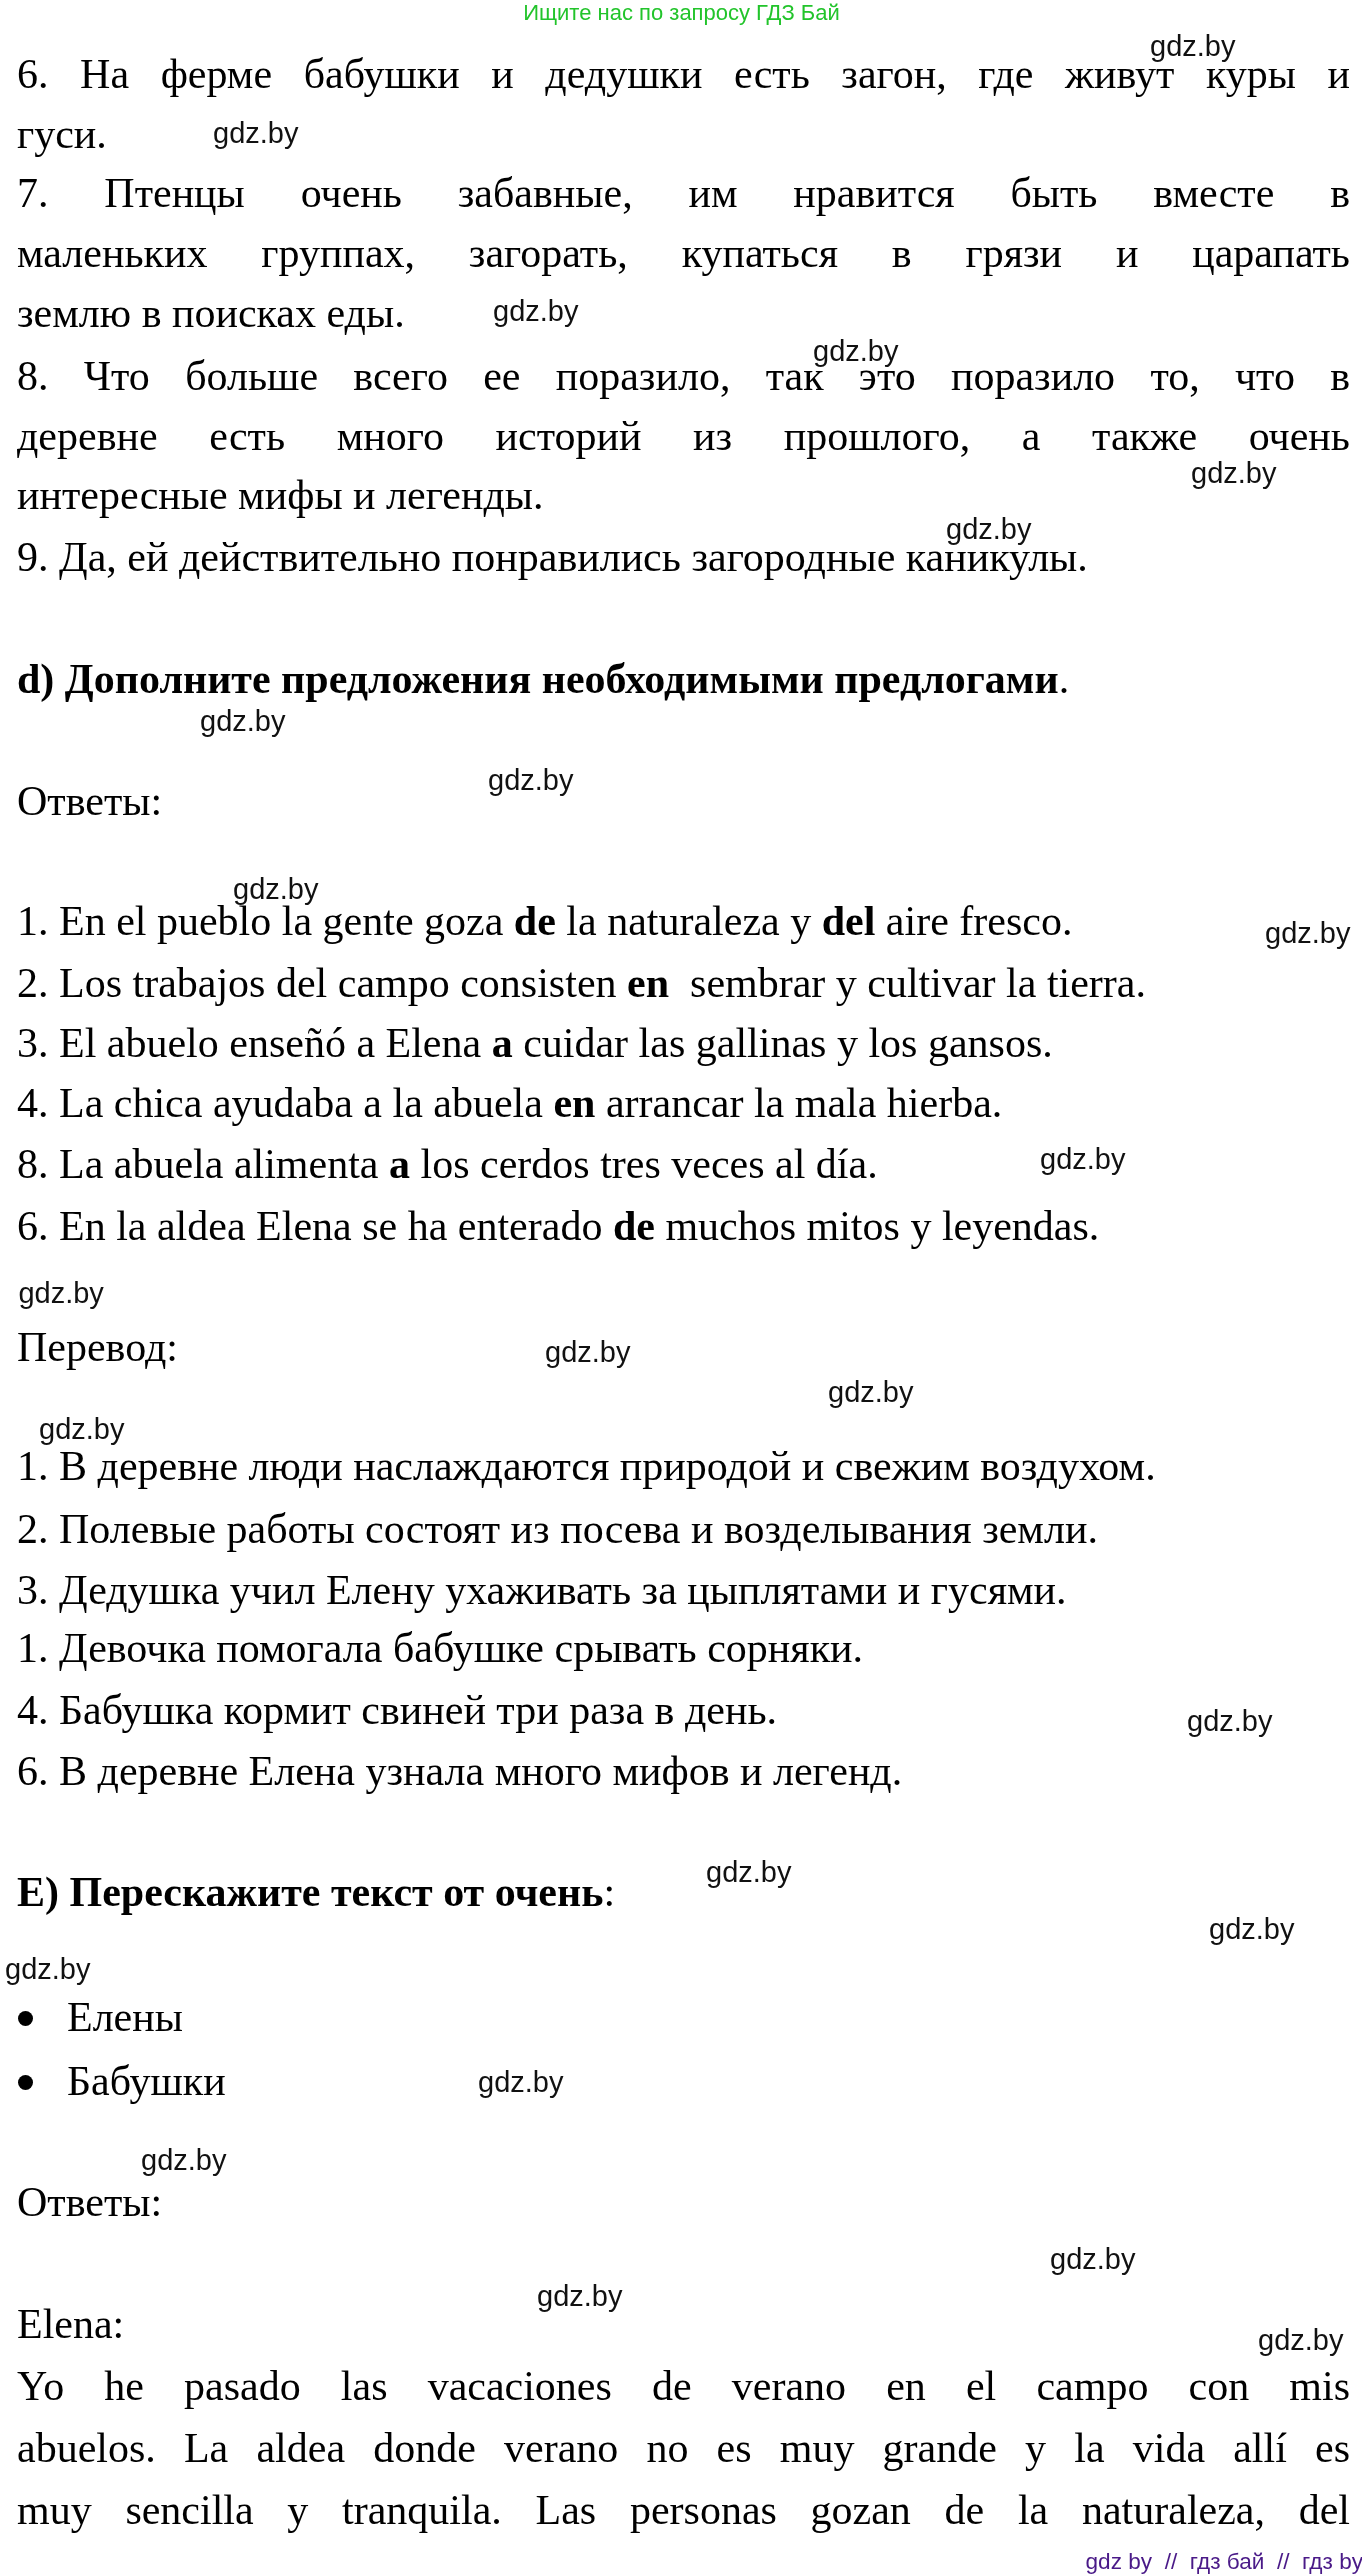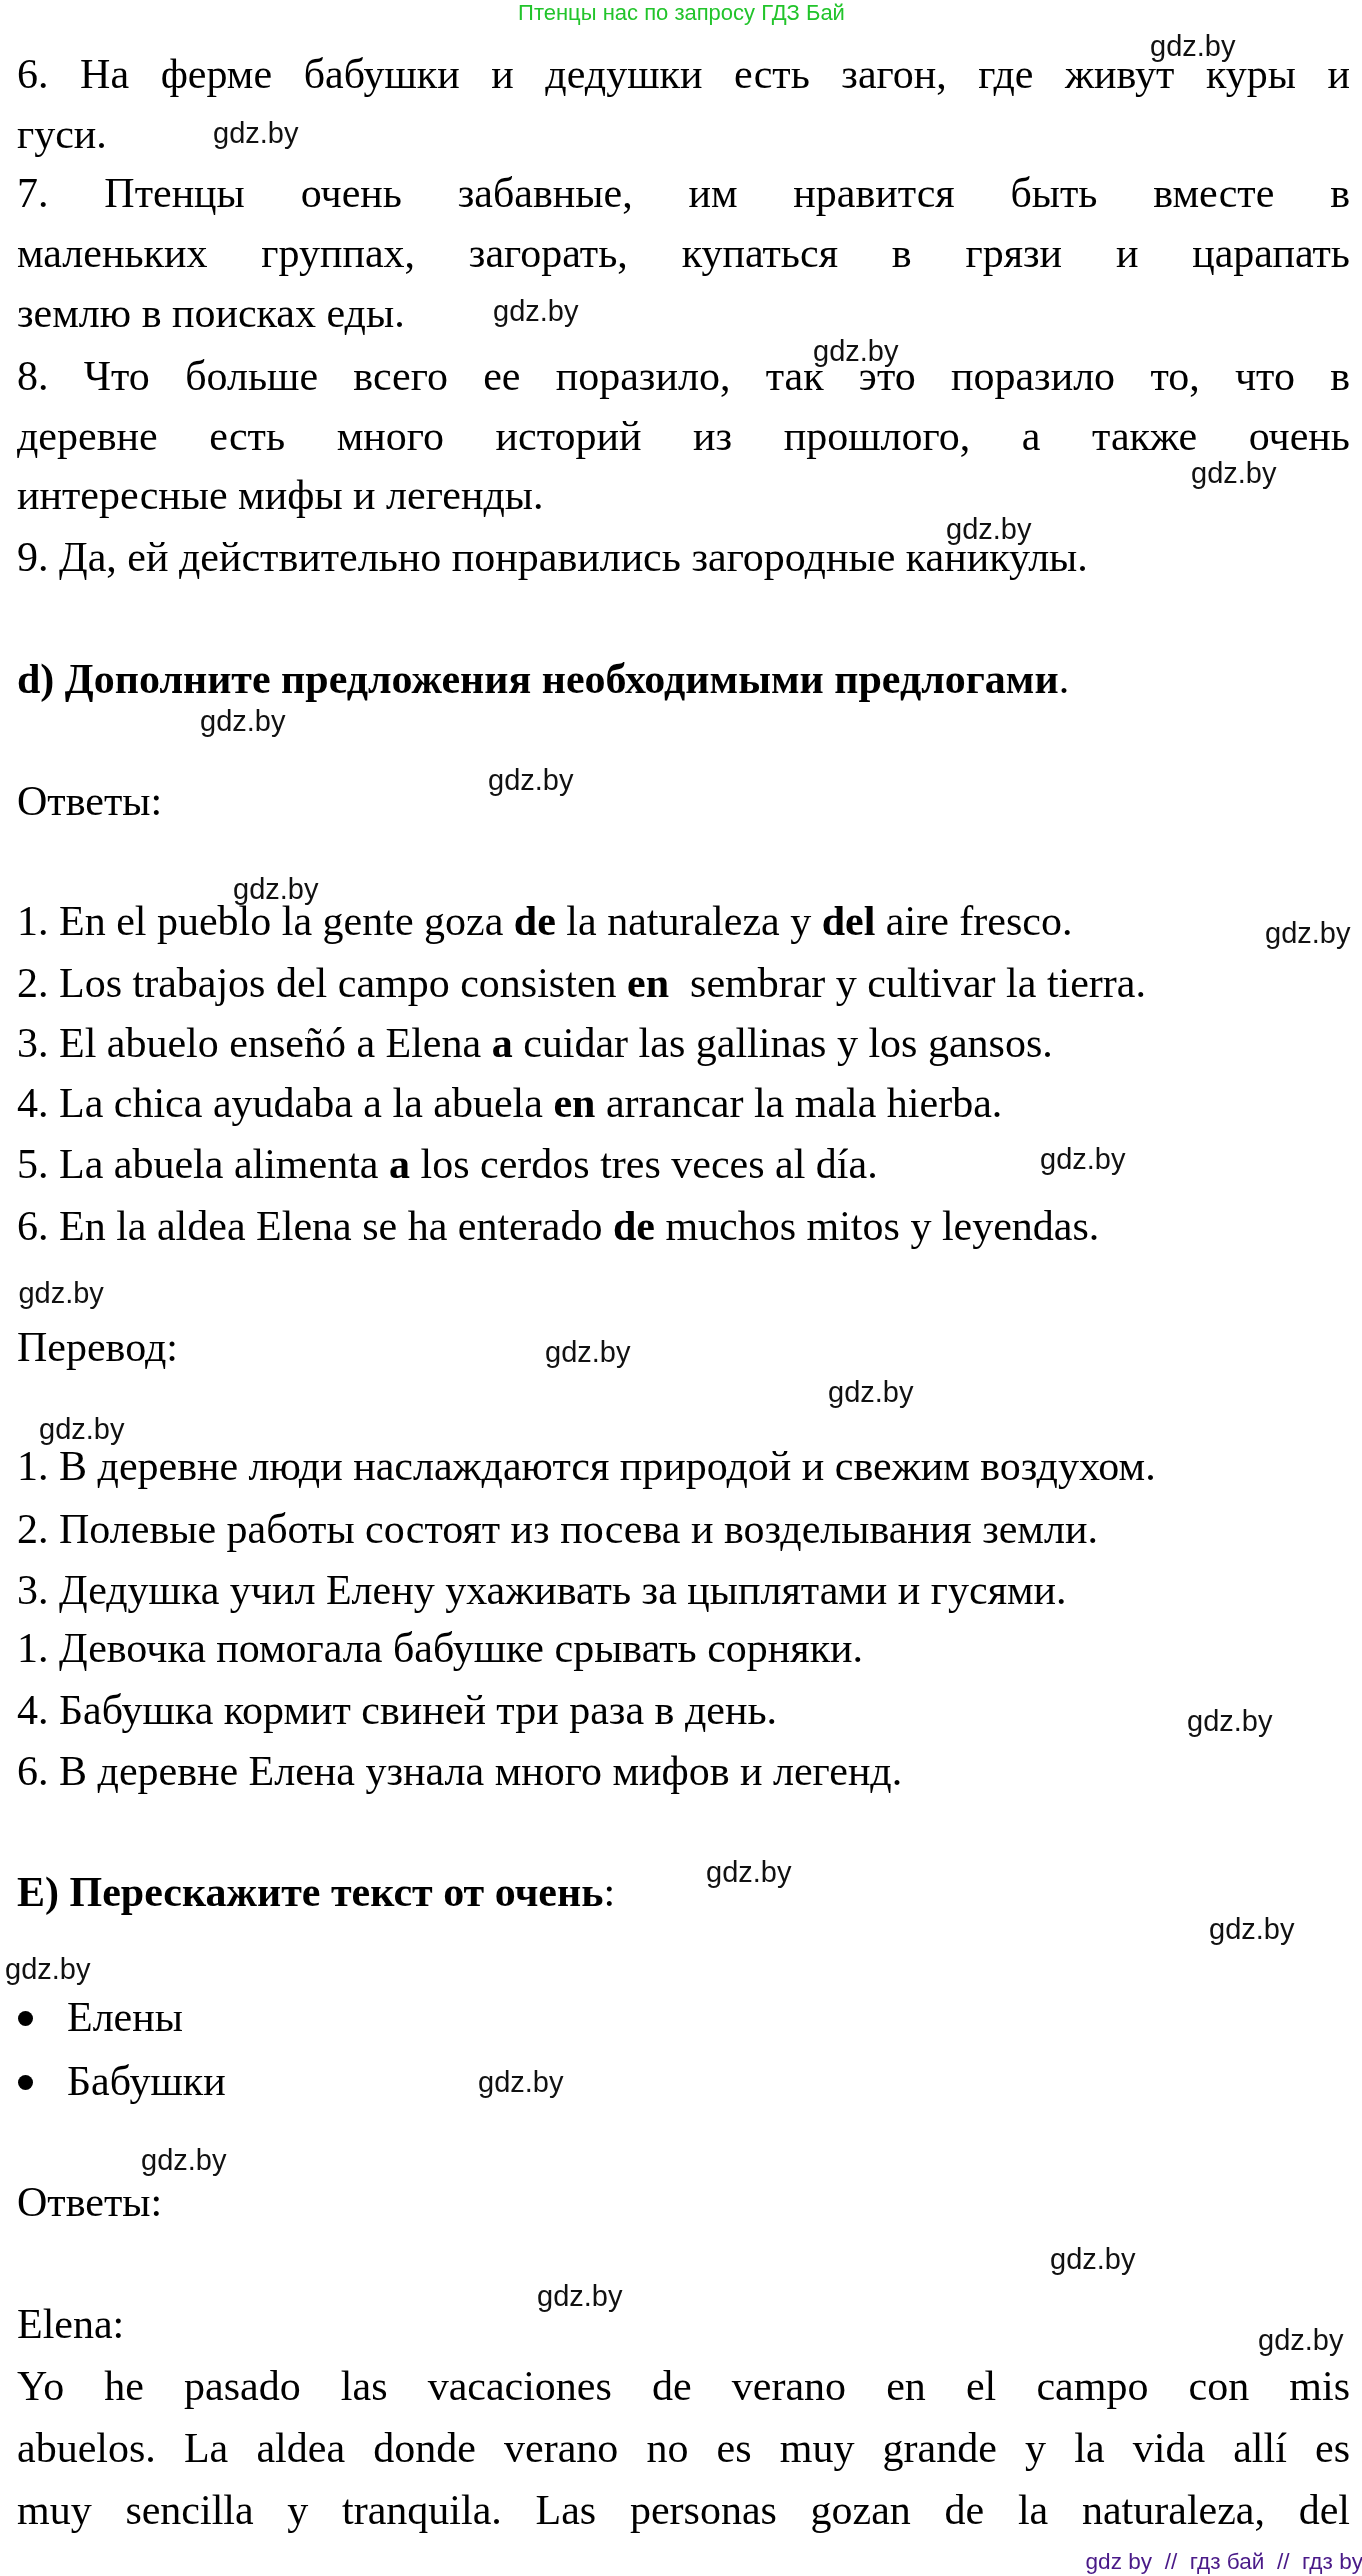--- a/index.html
+++ b/index.html
@@ -9,40 +9,40 @@
   .ln { position:absolute; left:17px; font-size:42px; line-height:50px; height:50px; white-space:nowrap; }
   .just { width:1333px; text-align:justify; text-align-last:justify; }
   .h { font-weight:bold;margin-top:29px; }
   .wm { position:absolute; font-family:"Liberation Sans","DejaVu Sans",sans-serif; font-size:29px; line-height:25px; color:#111; white-space:nowrap; }
   .bullet { position:absolute; left:18.4px; width:15px; height:15px; border-radius:50%; background:#000; }
   b { font-weight:bold; }
 </style>
 </head>
 <body>
 
-<div class="hdr">Птенцы нас по запросу ГДЗ Бай</div>
+<div class="hdr">Ищите нас по запросу ГДЗ Бай</div>
 
 <div class="ln just" style="top:49px">6. На ферме бабушки и дедушки есть загон, где живут куры и</div>
 <div class="ln" style="top:109px">гуси.</div>
 <div class="ln just" style="top:168px">7. Птенцы очень забавные, им нравится быть вместе в</div>
 <div class="ln just" style="top:228px">маленьких группах, загорать, купаться в грязи и царапать</div>
 <div class="ln" style="top:288px">землю в поисках еды.</div>
 <div class="ln just" style="top:351px">8. Что больше всего ее поразило, так это поразило то, что в</div>
 <div class="ln just" style="top:411px">деревне есть много историй из прошлого, а также очень</div>
 <div class="ln" style="top:470px">интересные мифы и легенды.</div>
 <div class="ln" style="top:532px">9. Да, ей действительно понравились загородные каникулы.</div>
 
 <div class="ln" style="top:654px"><span class="h">d) Дополните предложения необходимыми предлогами</span><span>.</span></div>
 <div class="ln" style="top:776px">Ответы:</div>
 
 <div class="ln" style="top:896px"><span>1. En el pueblo la gente goza </span><b>de</b><span> la naturaleza y </span><b>del</b><span> aire fresco.</span></div>
 <div class="ln" style="top:958px"><span>2. Los trabajos del campo consisten </span><b>en</b><span style="white-space:pre">  sembrar y cultivar la tierra.</span></div>
 <div class="ln" style="top:1018px"><span>3. El abuelo enseñó a Elena </span><b>a</b><span> cuidar las gallinas y los gansos.</span></div>
 <div class="ln" style="top:1078px"><span>4. La chica ayudaba a la abuela </span><b>en</b><span> arrancar la mala hierba.</span></div>
-<div class="ln" style="top:1139px"><span>5. La abuela alimenta </span><b>a</b><span> los cerdos tres veces al día.</span></div>
+<div class="ln" style="top:1139px"><span>8. La abuela alimenta </span><b>a</b><span> los cerdos tres veces al día.</span></div>
 <div class="ln" style="top:1201px"><span>6. En la aldea Elena se ha enterado </span><b>de</b><span> muchos mitos y leyendas.</span></div>
 
 <div class="ln" style="top:1322px">Перевод:</div>
 <div class="ln" style="top:1441px">1. В деревне люди наслаждаются природой и свежим воздухом.</div>
 <div class="ln" style="top:1504px">2. Полевые работы состоят из посева и возделывания земли.</div>
 <div class="ln" style="top:1565px">3. Дедушка учил Елену ухаживать за цыплятами и гусями.</div>
 <div class="ln" style="top:1623px">1. Девочка помогала бабушке срывать сорняки.</div>
 <div class="ln" style="top:1685px">4. Бабушка кормит свиней три раза в день.</div>
 <div class="ln" style="top:1746px">6. В деревне Елена узнала много мифов и легенд.</div>
 

